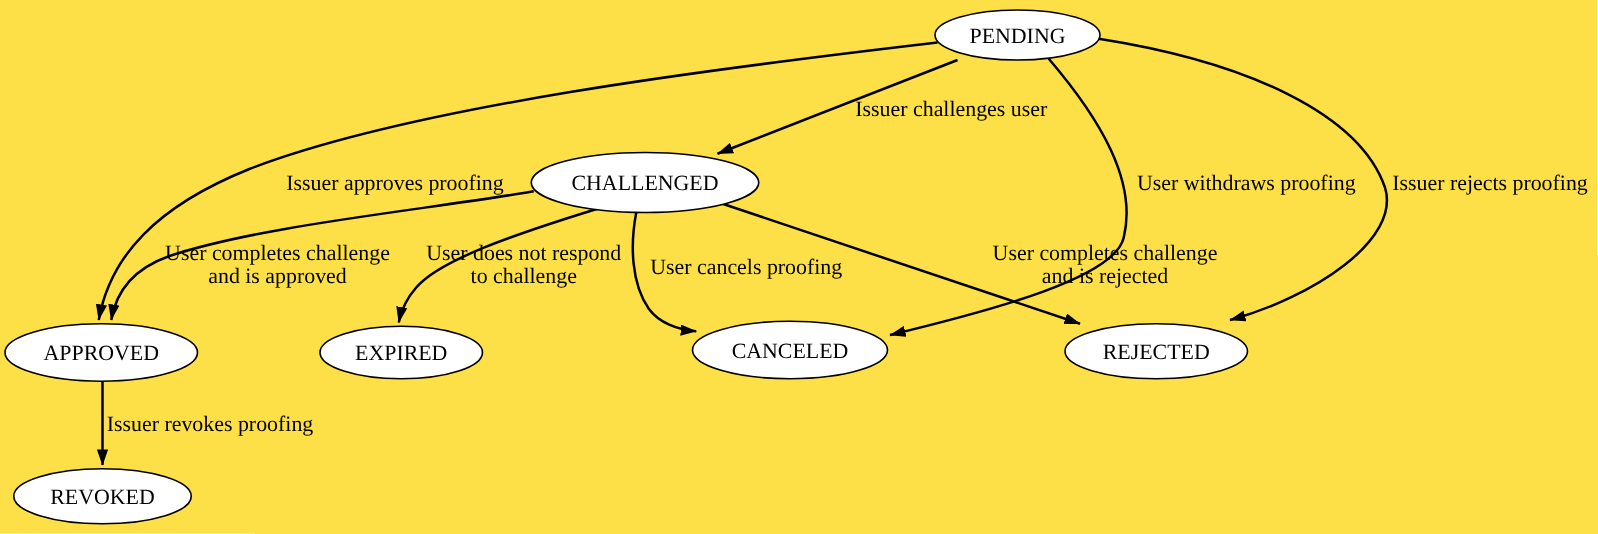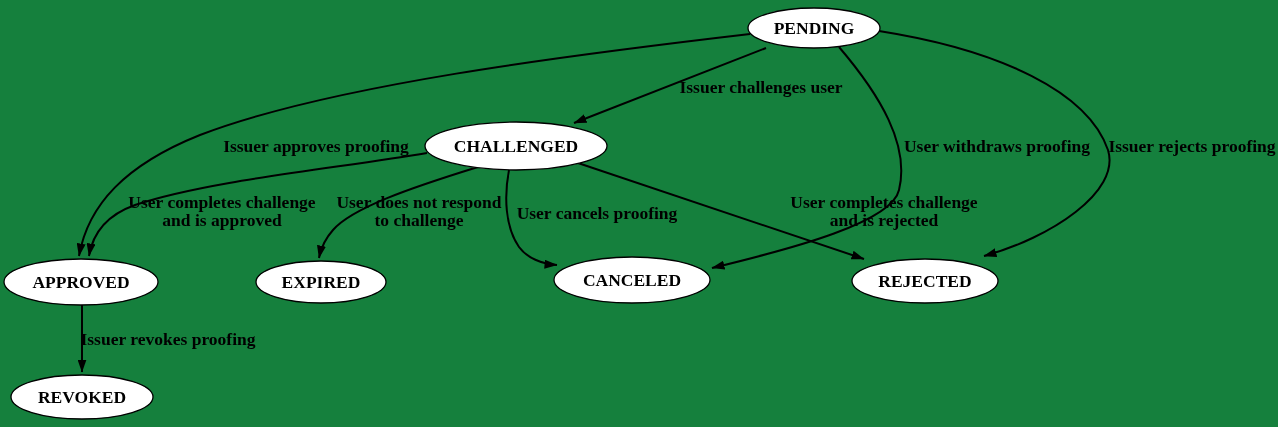--- a/index.html
+++ b/index.html
@@ -4,24 +4,23 @@
 <style>
   html, body {
     margin: 0;
     padding: 0;
     background: #ffffff;
   }
   .canvas {
     position: relative;
     width: 1278px;
     height: 427px;
-    background: #15803d;
+    background: #fde047;
     overflow: hidden;
     font-family: "Liberation Serif", "DejaVu Serif", serif;
-    font-weight: bold;
   }
   svg {
     display: block;
     width: 1278px;
     height: 427px;
   }
   .edge-path {
     fill: none;
     stroke: #000000;
     stroke-width: 2;

